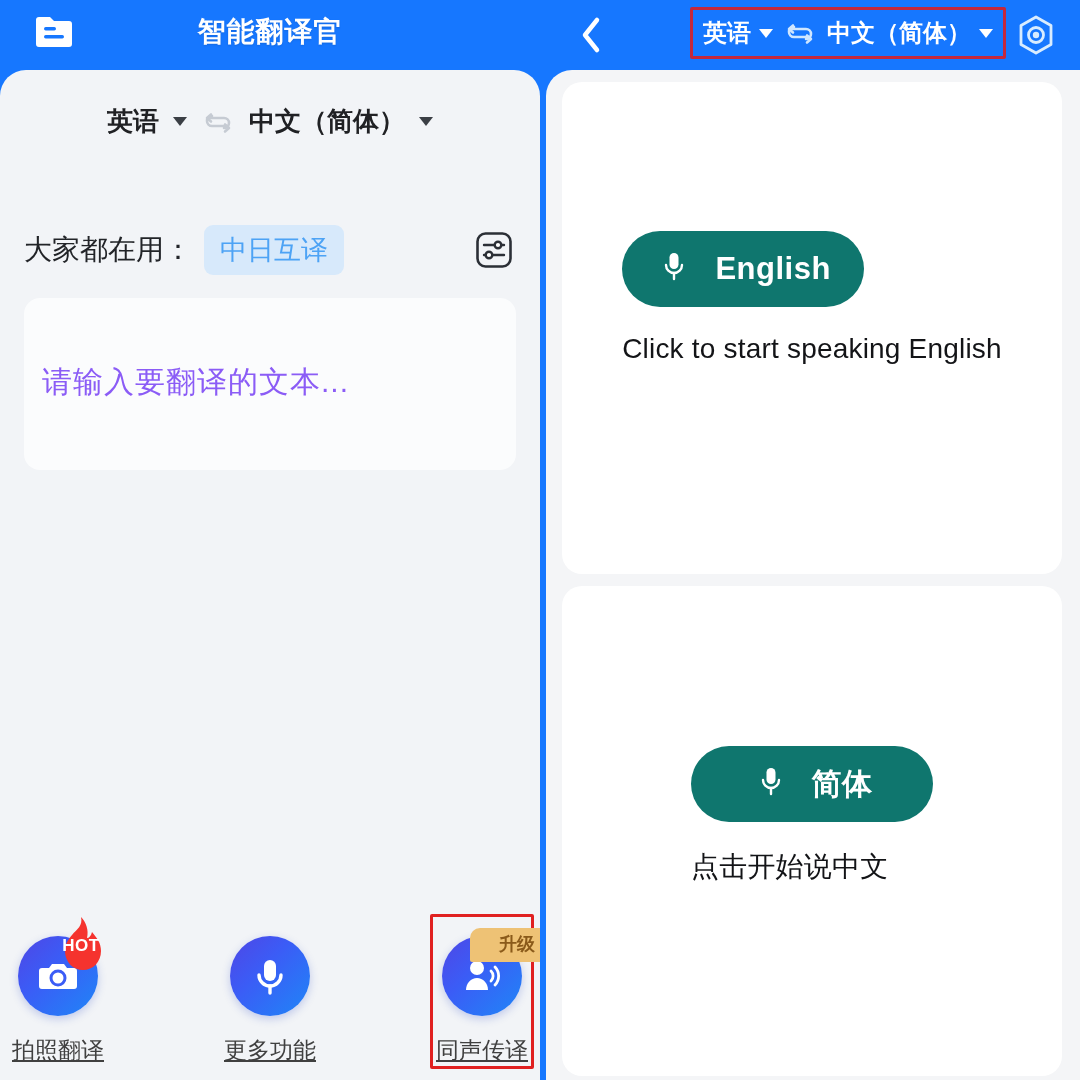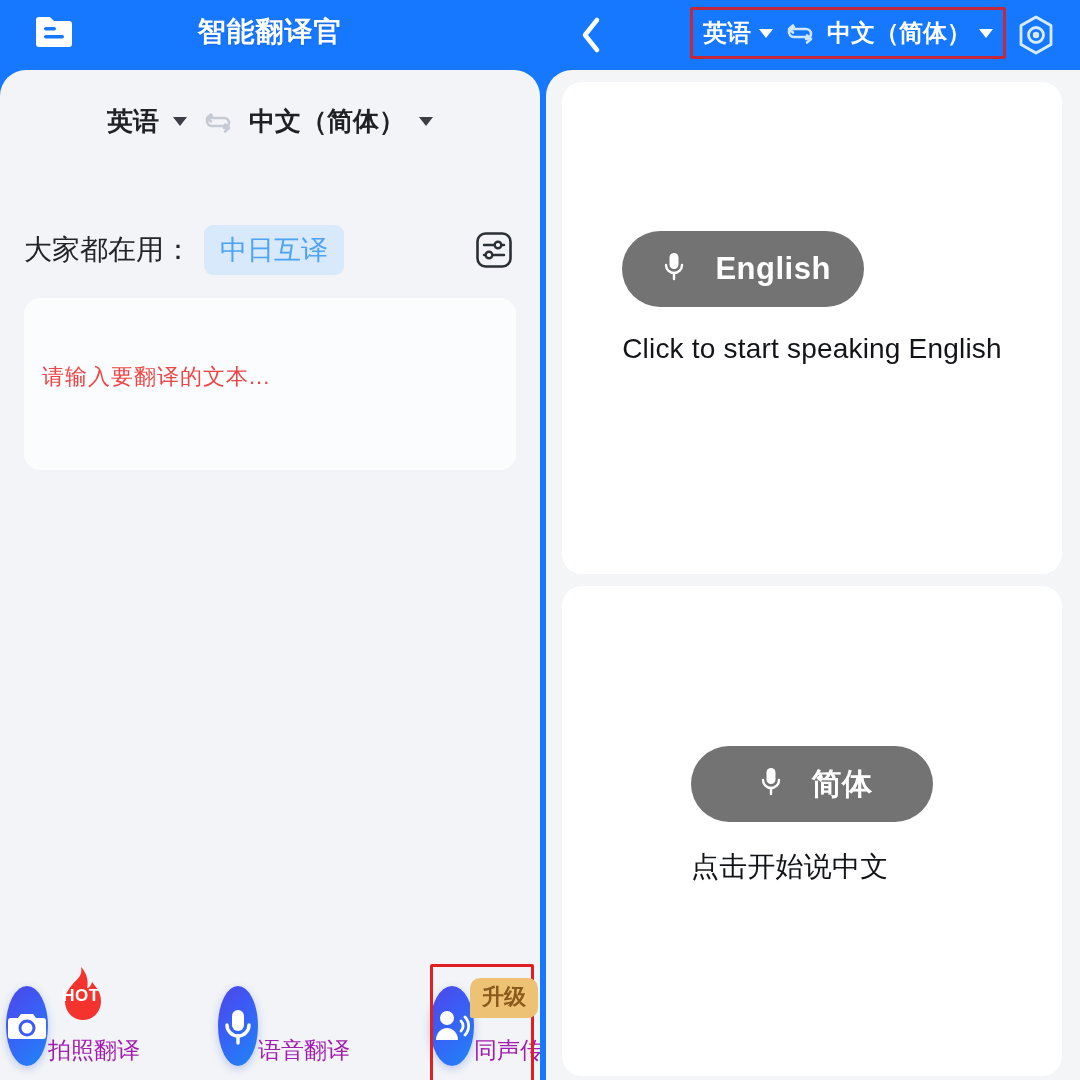--- a/index.html
+++ b/index.html
@@ -158,56 +158,58 @@
   .input-card {
     position: absolute;
     left: 24px; top: 228px;
     width: 492px; height: 172px;
     background: #fbfcfd;
     border-radius: 16px;
   }
   .input-placeholder {
     position: absolute;
     left: 18px; top: 64px;
-    font-size: 22px;
-    color: #ef4444;
+    font-size: 30px;
+    color: #8b5cf6;
     letter-spacing: 1px;
   }
 
   
   .bottom-nav {
     position: absolute;
     left: 0; bottom: 14px;
     width: 540px;
     height: 150px;
     display: flex;
     align-items: flex-end;
     justify-content: space-between;
     padding: 0 6px;
   }
   .nav-item {
     position: relative;
     width: 104px;
     display: flex;
-    align-items: flex-end;
+    flex-direction: column;
+    align-items: center;
   }
   .nav-circle {
     width: 80px; height: 80px;
     border-radius: 50%;
     background: linear-gradient(135deg, #4f46e5 0%, #3b5cf6 40%, #1f86f7 100%);
     display: flex;
     align-items: center;
     justify-content: center;
     box-shadow: 0 3px 9px rgba(40,70,200,.25);
   }
   .nav-label {
-    margin-top: 26px;
+    margin-top: 19px;
     font-size: 23px;
-    color: #a21caf;
+    color: #404040;
     white-space: nowrap;
+    text-decoration: underline;
   }
   .nav-highlight {
     position: absolute;
     left: 50%;
     transform: translateX(-50%);
     top: -22px;
     width: 104px;
     height: 155px;
     border: 3px solid #e02020;
     border-radius: 2px;
@@ -226,23 +228,23 @@
     font-size: 17px;
     font-weight: 700;
     color: #ffffff;
     letter-spacing: .5px;
   }
   .badge-upgrade {
     position: absolute;
     left: 40px; top: -8px;
     background: #eec275;
     color: #8a5a1a;
-    font-size: 22px;
+    font-size: 18px;
     font-weight: 600;
-    padding: 4px 12px 6px;
+    padding: 4px 29px 6px;
     border-radius: 10px 10px 10px 2px;
     white-space: nowrap;
     z-index: 4;
   }
 
   
   .voice-card {
     position: absolute;
     left: 16px;
     width: 500px;
@@ -253,21 +255,21 @@
     align-items: center;
     justify-content: center;
   }
   .voice-card.top { top: 12px; height: 492px; }
   .voice-card.bottom { top: 516px; height: 490px; }
 
   .mic-pill {
     width: 242px;
     height: 76px;
     border-radius: 38px;
-    background: #737373;
+    background: #0f766e;
     display: flex;
     align-items: center;
     justify-content: center;
     gap: 28px;
     padding-left: 6px;
     text-align: center;
   }
   .mic-pill-label {
     color: #ffffff;
     font-size: 31px;
@@ -387,21 +389,21 @@
       </div>
 
       <div class="nav-item">
         <div class="nav-circle">
           <svg width="40" height="42" viewBox="0 0 40 42" aria-hidden="true">
             <rect x="14" y="5" width="12" height="21" rx="6" fill="#ffffff"></rect>
             <path d="M9 20a11 11 0 0022 0" fill="none" stroke="#ffffff" stroke-width="3.4" stroke-linecap="round"></path>
             <line x1="20" y1="31" x2="20" y2="38" stroke="#ffffff" stroke-width="3.4" stroke-linecap="round"></line>
           </svg>
         </div>
-        <div class="nav-label">语音翻译</div>
+        <div class="nav-label">更多功能</div>
       </div>
 
       <div class="nav-item">
         <div class="nav-highlight"></div>
         <div class="badge-upgrade">升级</div>
         <div class="nav-circle">
           <svg width="44" height="40" viewBox="0 0 44 40" aria-hidden="true">
             <circle cx="17" cy="12" r="7" fill="#ffffff"></circle>
             <path d="M6 34c0-7 5-12 11-12s11 5 11 12z" fill="#ffffff"></path>
             <path d="M31 15a7 7 0 010 10" fill="none" stroke="#ffffff" stroke-width="2.8" stroke-linecap="round"></path>

